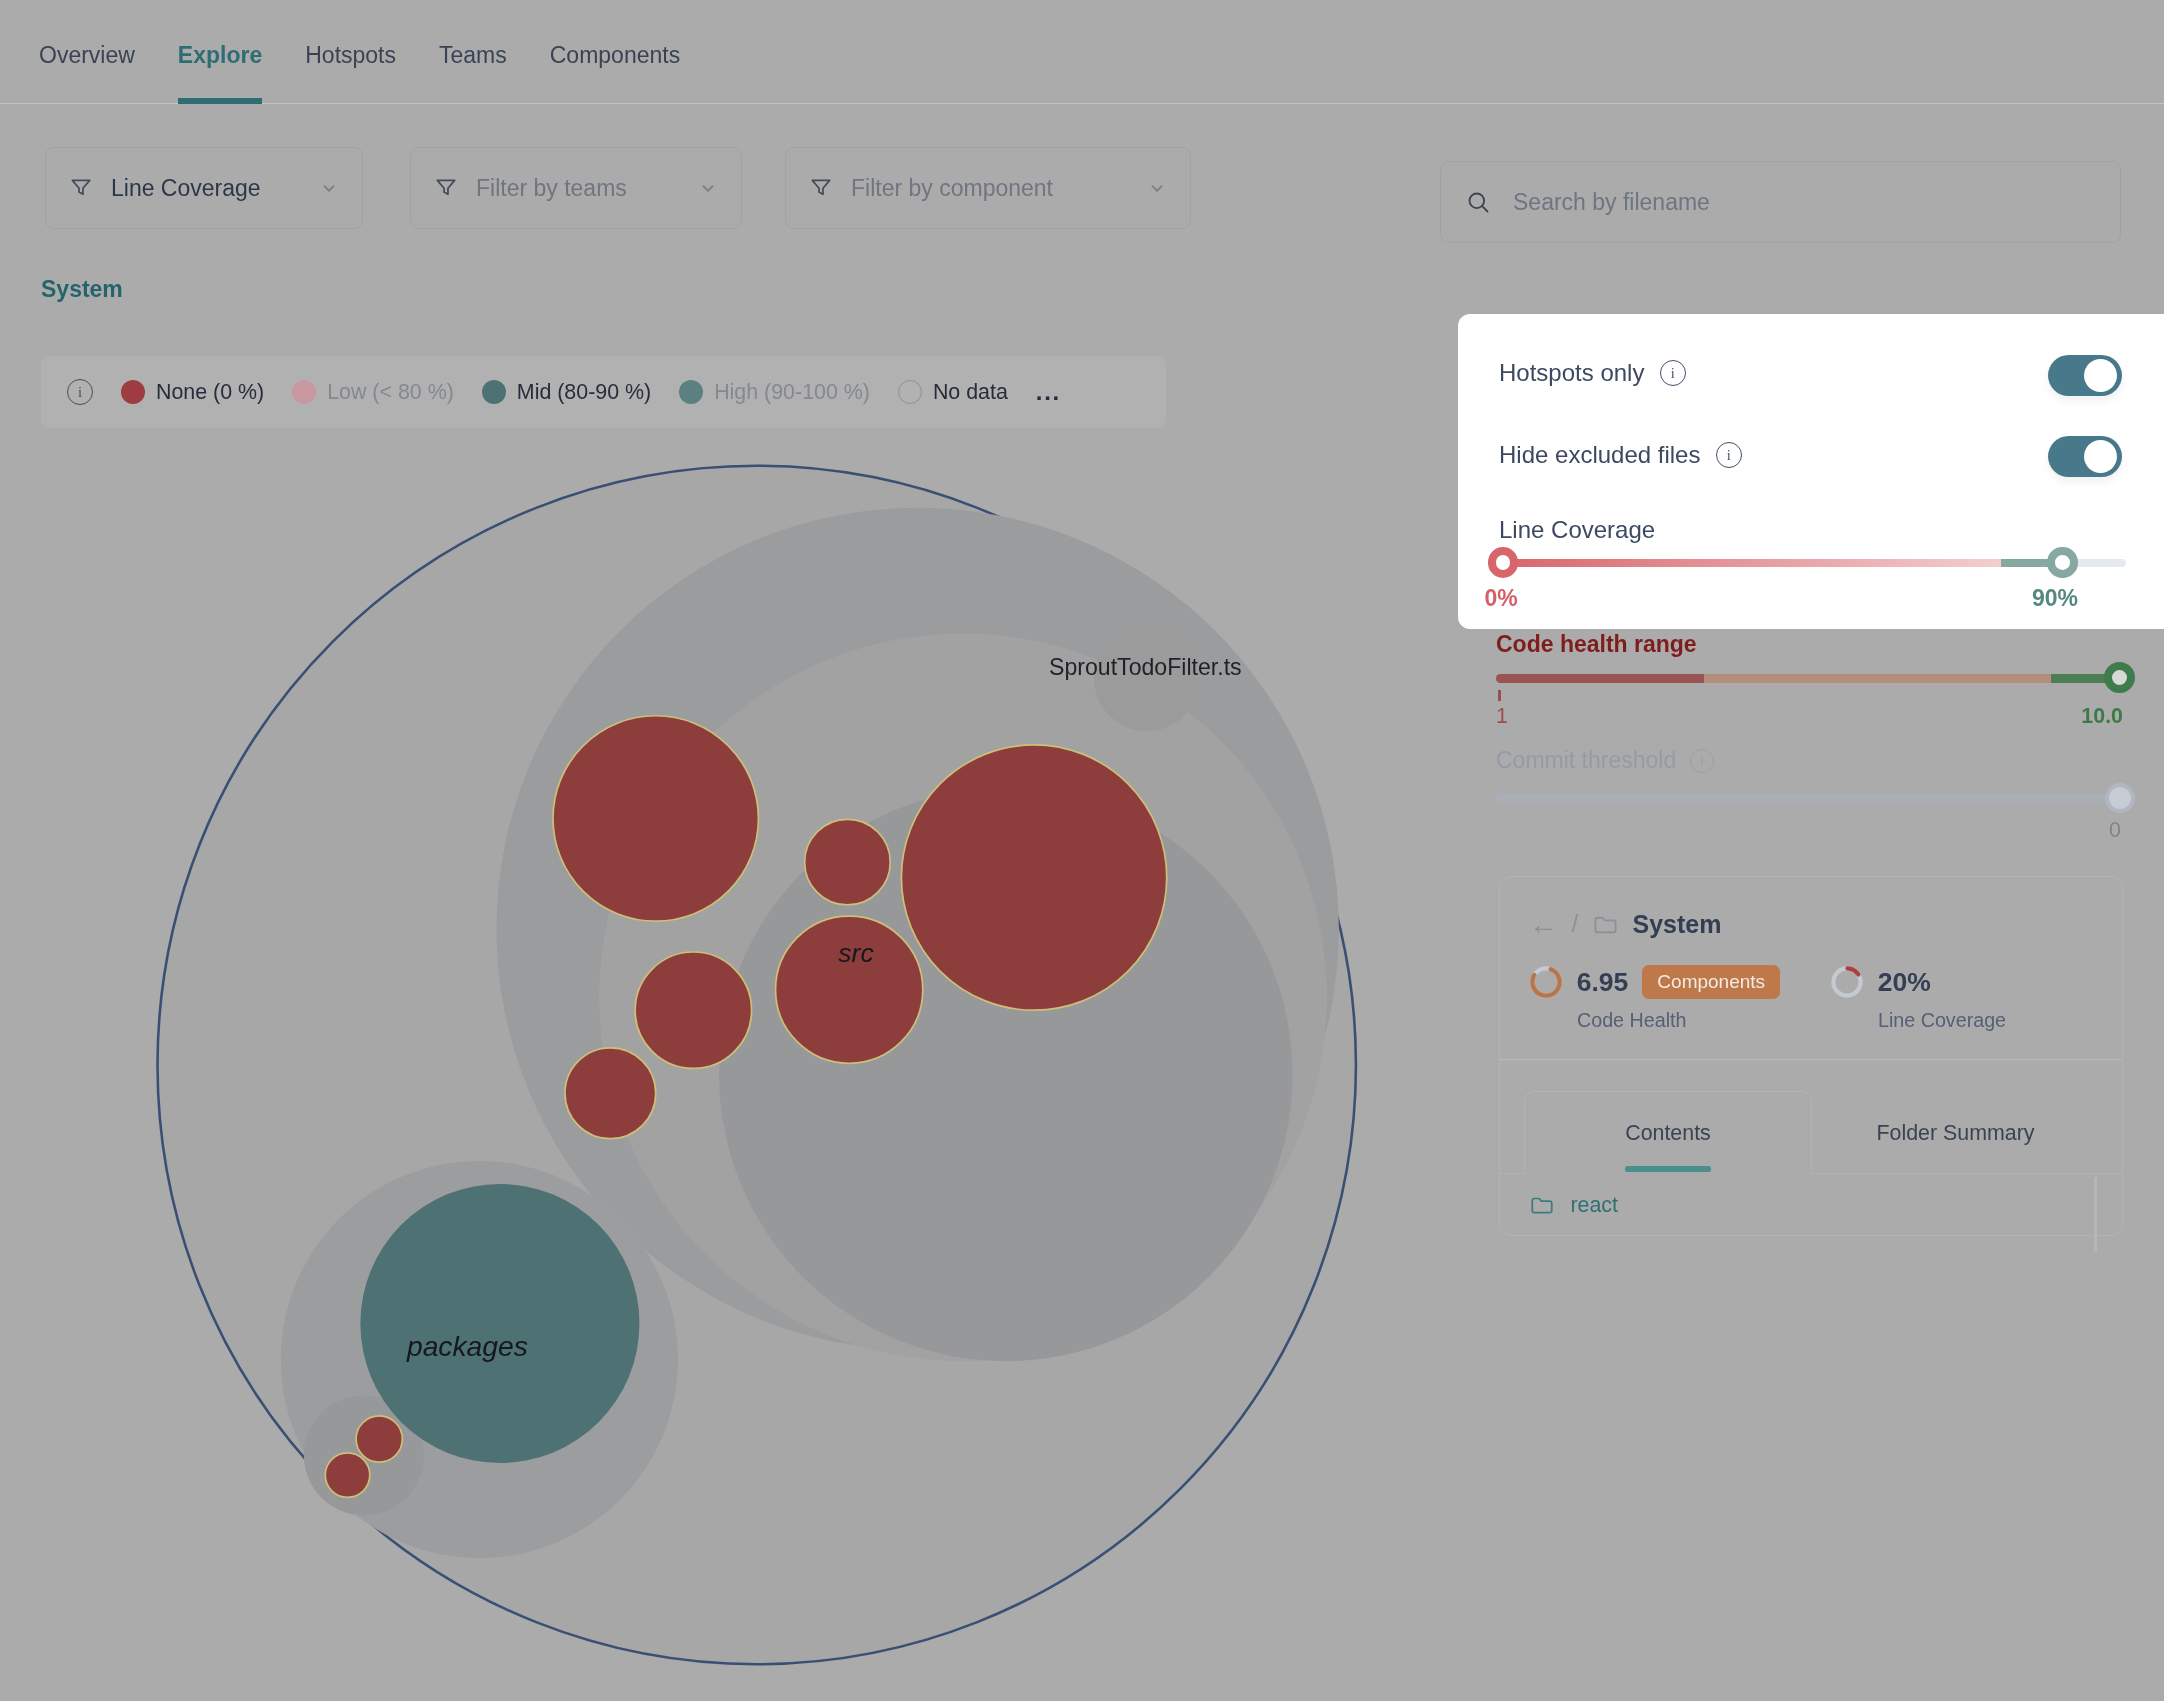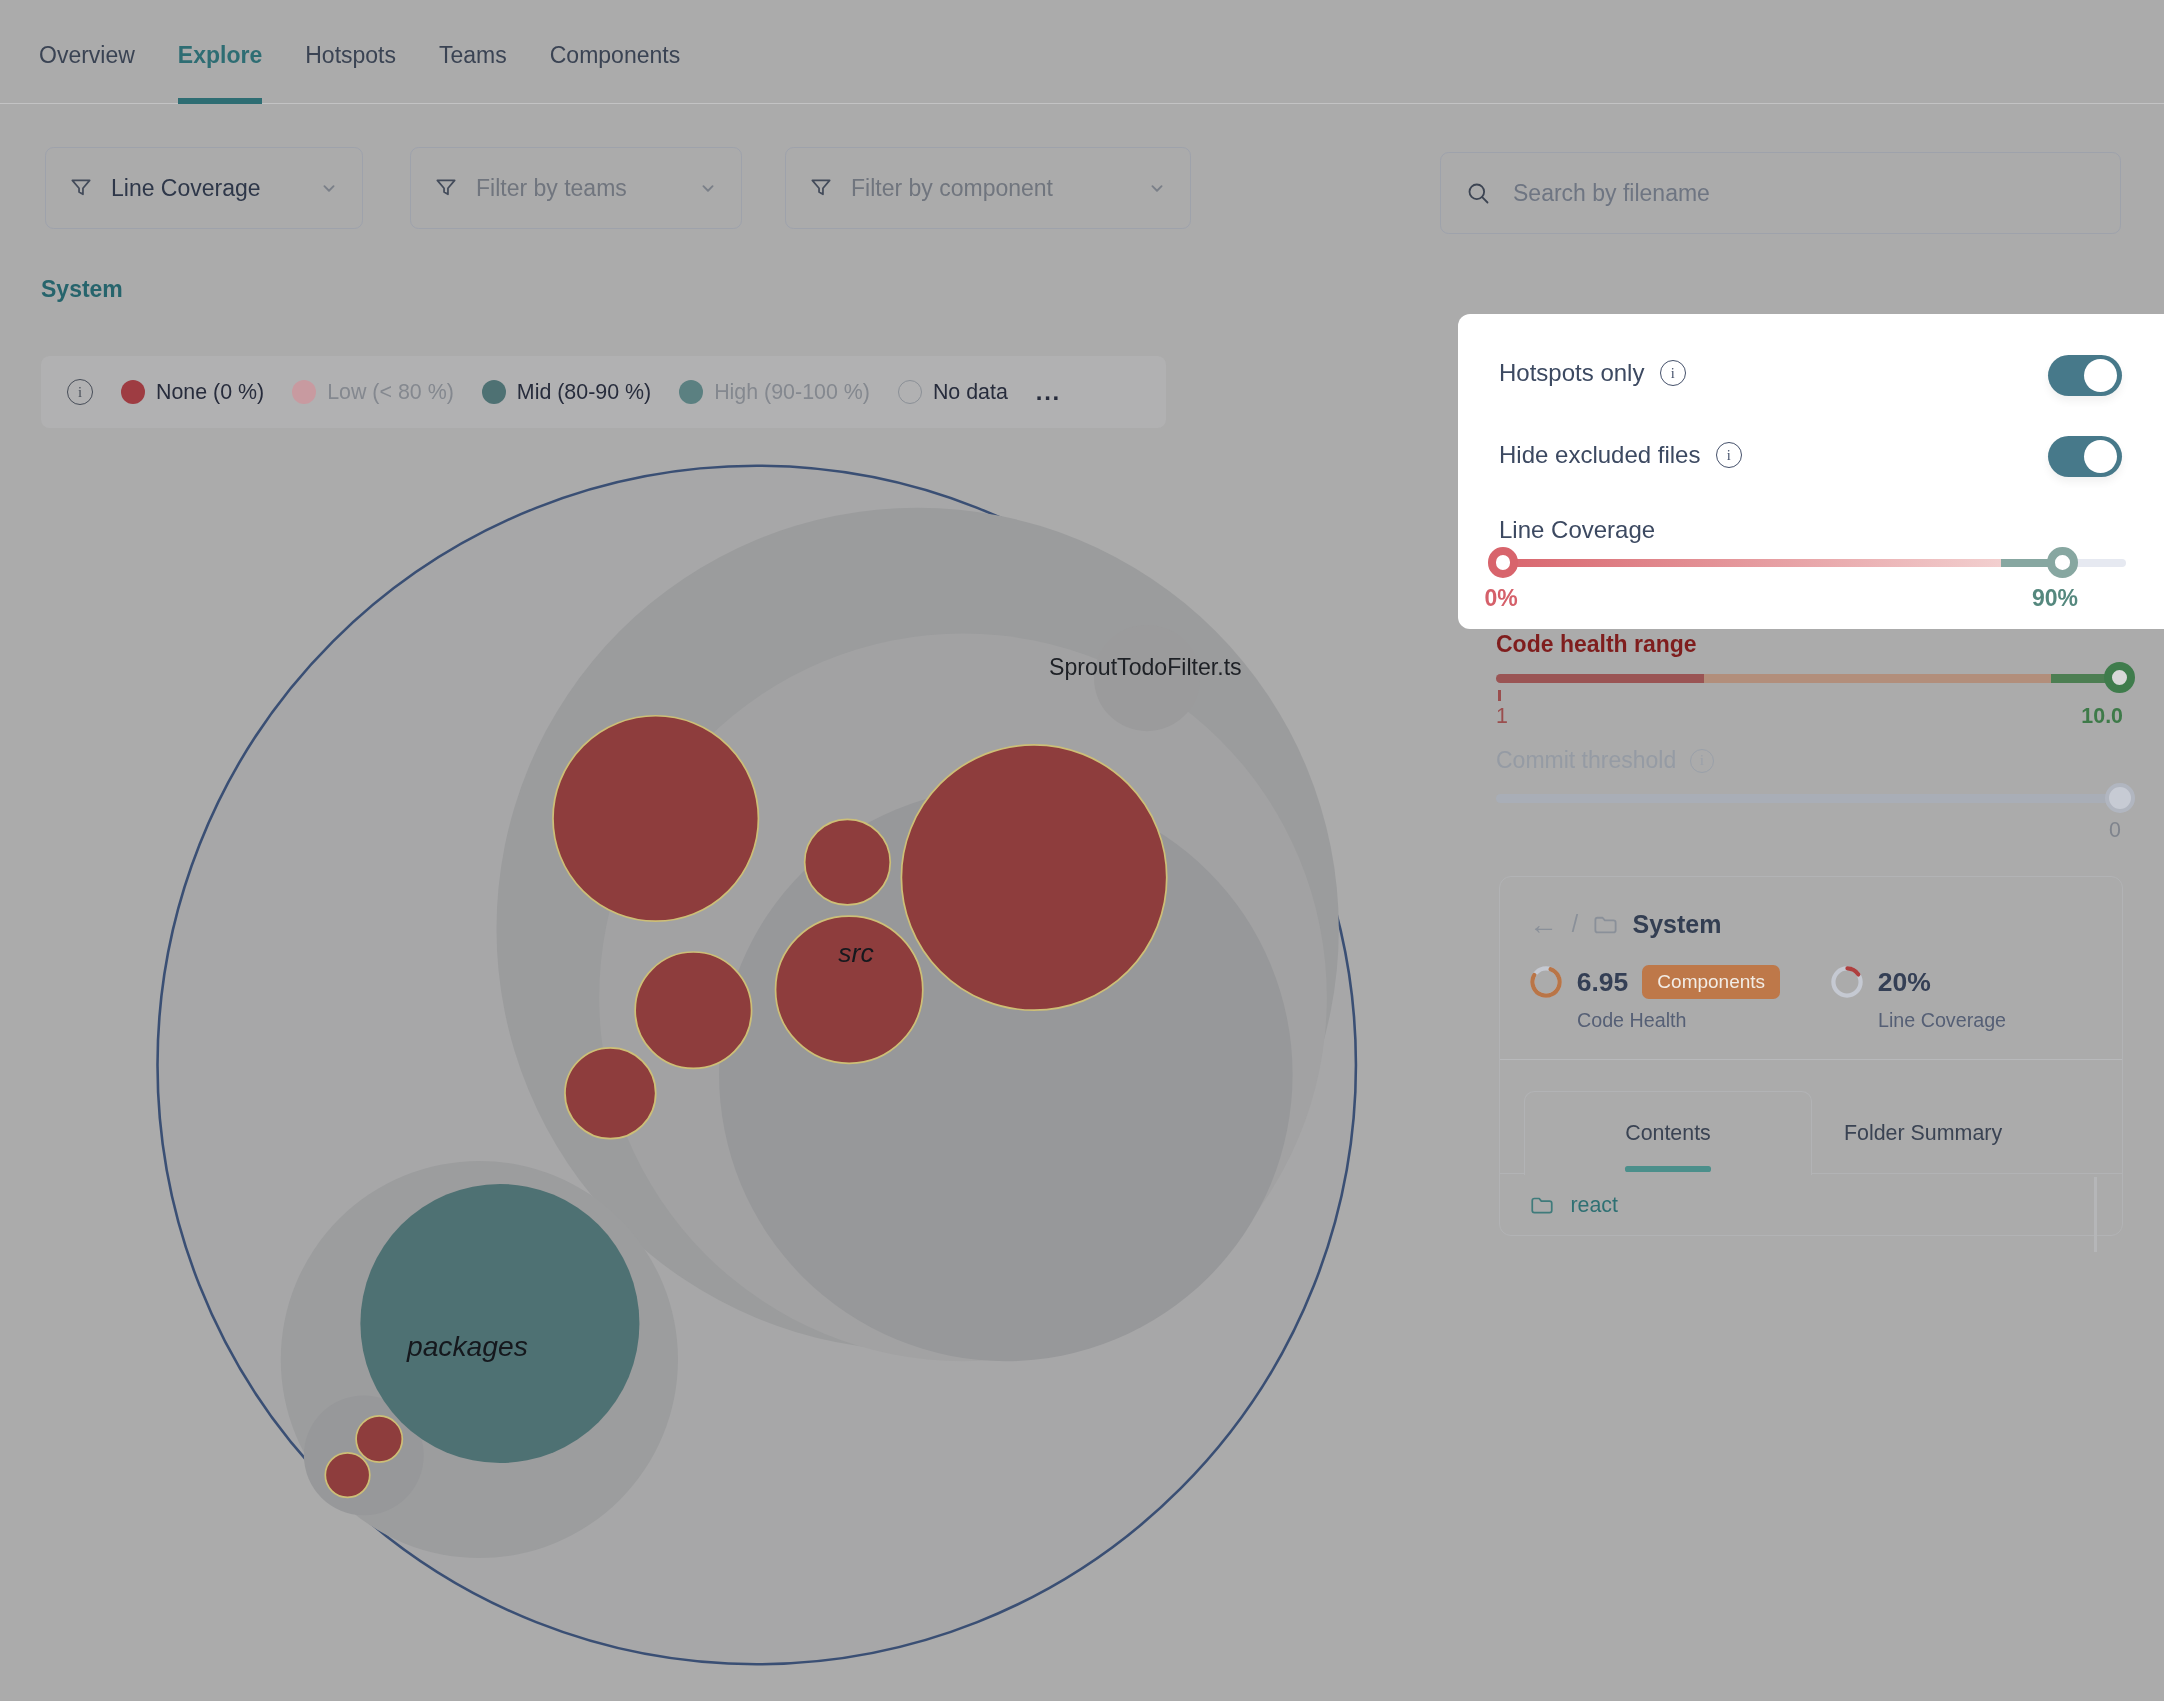--- a/index.html
+++ b/index.html
@@ -18,21 +18,21 @@
   
   .filter-box{position:absolute;top:147px;height:82px;border:1.7px solid #9ea2ab;
        border-radius:8.6px;display:flex;align-items:center;gap:17px;padding:0 22px;
        box-sizing:border-box;font-size:23px;color:#70757e;z-index:5;cursor:pointer;}
   .filter-box .flabel{white-space:nowrap;}
   .filter-box.selected .flabel{color:#2e3749;}
   .chev{margin-left:auto;flex:0 0 auto;}
   .fb1{left:45px;width:318px;}
   .fb2{left:410px;width:332px;}
   .fb3{left:785px;width:406px;}
-  .search-box{position:absolute;top:152px;left:1440px;width:681px;height:82px;
+  .search-box{position:absolute;top:161px;left:1440px;width:681px;height:82px;
        border:1.7px solid #9ea2ab;border-radius:8.6px;display:flex;align-items:center;
        gap:19px;padding:0 24px;box-sizing:border-box;z-index:5;}
   .search-box input{border:none;outline:none;background:transparent;font-size:23px;
        color:#2e3749;width:100%;font-family:"Liberation Sans",sans-serif;}
   .search-box input::placeholder{color:#6e7582;opacity:1;}
 
   
   .sys-link{position:absolute;left:41px;top:276px;font-size:23px;font-weight:700;
        color:#26646c;z-index:5;cursor:pointer;}
 
@@ -121,21 +121,21 @@
        padding:6px 15.4px;border-radius:6.8px;white-space:nowrap;}
   .metric-label{margin:10.3px 0 0 48px;font-size:19.7px;color:#555f75;}
   .card-div1{position:absolute;left:0;right:0;top:182px;border-top:0.9px solid #b8b9bb;}
   .tab-active{position:absolute;left:24px;top:214px;width:288px;height:84px;
        border:1.7px solid #b2b3b5;border-bottom:none;border-radius:10.3px 10.3px 0 0;
        box-sizing:border-box;background:#ababab;z-index:3;display:flex;
        align-items:center;justify-content:center;font-size:21.4px;font-weight:500;
        color:#3a4353;cursor:pointer;}
   .tab-underline{position:absolute;bottom:2.6px;left:50%;transform:translateX(-50%);
        width:86px;height:6px;border-radius:2.6px;background:#4b8f8b;}
-  .tab-inactive{position:absolute;left:344px;top:244px;width:223px;text-align:left;
+  .tab-inactive{position:absolute;left:344px;top:244px;width:223px;text-align:center;
        font-size:21.4px;font-weight:500;color:#3a4353;z-index:2;cursor:pointer;}
   .card-div2{position:absolute;left:0;right:0;top:296px;border-top:1.7px solid #b2b3b5;z-index:1;}
   .file-row{position:absolute;left:0;right:0;top:298px;bottom:0;display:flex;
        align-items:center;gap:15.4px;padding-left:29px;cursor:pointer;z-index:2;}
   .file-row .fname{font-size:21.4px;font-weight:500;color:#2f7073;}
   .scrollbar{position:absolute;left:594px;top:300px;width:2.6px;height:75px;
        background:#b5b6b8;z-index:2;cursor:pointer;}
 
   .icon{flex:0 0 auto;display:block;}
 </style>

